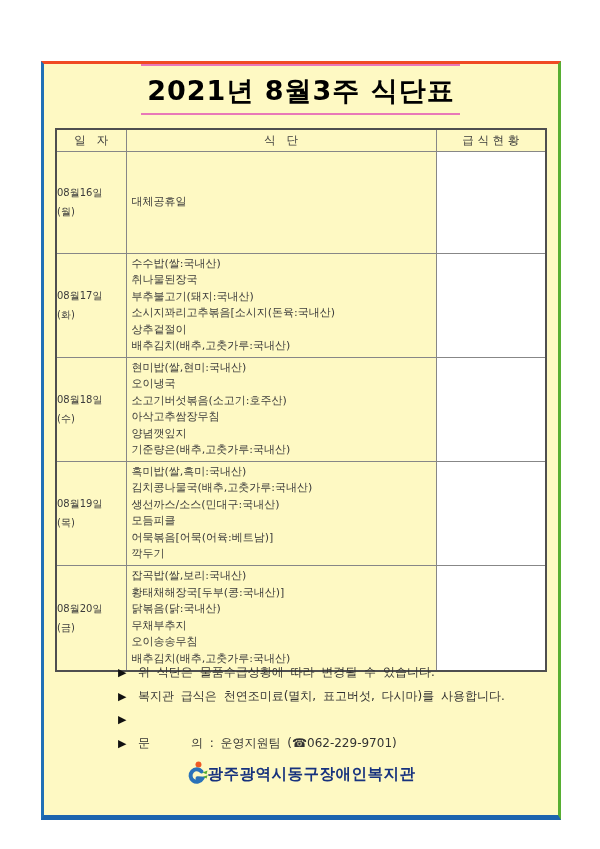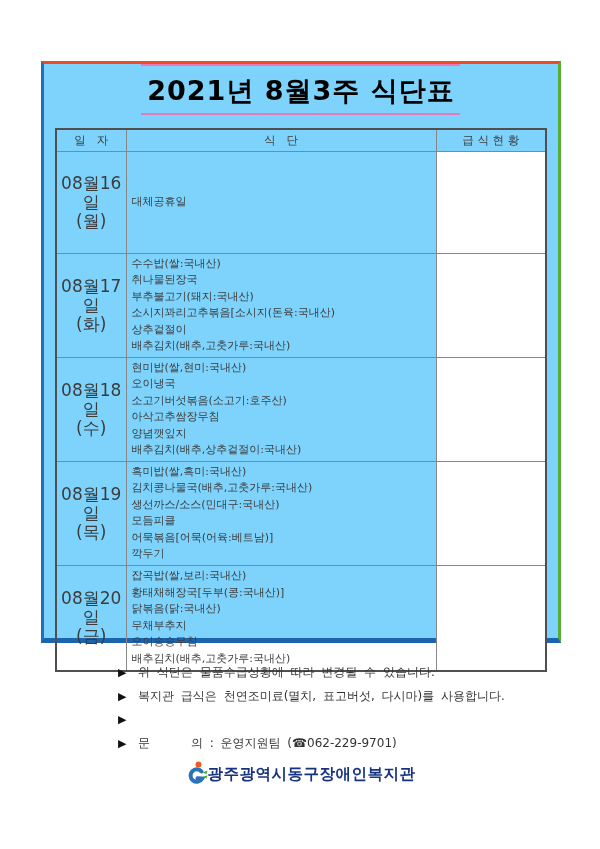--- a/index.html
+++ b/index.html
@@ -10,26 +10,26 @@
   }
   .page {
     position:relative;
     width:600px; height:849px;
     background:#ffffff;
     overflow:hidden;
   }
   
   .frame {
     position:absolute; left:41px; top:61px;
-    width:520px; height:582px;
+    width:520px; height:759px;
     border-top:3px solid var(--frame_top,#f04a23);
     border-left:3px solid var(--frame_left,#2070b6);
     border-right:3px solid var(--frame_right,#57ae32);
     border-bottom:5px solid var(--frame_bottom,#1c64ae);
-    background:#7dd3fc;
+    background:#fef9c3;
     padding-left:10px;
   }
   .pink-top-accent {
     position:absolute; left:97px; top:0px;
     width:319px; height:2px;
     background:var(--accent_pink,#e878b8);
   }
   .title {
     position:absolute; left:0; right:0; top:9px;
     text-align:center;
@@ -53,22 +53,22 @@
   }
   table.menu-table th, table.menu-table td {
     border:1px solid #878787;
   }
   table.menu-table thead tr { height:22px; }
   th.head-cell {
     font-weight:normal; font-size:11.5px;
     text-align:center; white-space:pre;
   }
   td.date-cell {
-    text-align:center; vertical-align:middle;
-    font-size:17px; line-height:19px;
+    text-align:left; vertical-align:middle;
+    font-size:10px; line-height:19px;
     white-space:pre-line;
   }
   td.menu-cell {
     vertical-align:middle;
     padding:2px 4px 2px 5px;
     line-height:16.5px;
     white-space:pre-line;
   }
   td.status-cell { background:#ffffff; }
   
@@ -146,21 +146,21 @@
 배추김치(배추,고춧가루:국내산)</td>
           <td class="status-cell"></td>
         </tr>
         <tr style="height:102px">
           <td class="date-cell"><span>08월18일</span><br><span>(수)</span></td>
           <td class="menu-cell">현미밥(쌀,현미:국내산)
 오이냉국
 소고기버섯볶음(소고기:호주산)
 아삭고추쌈장무침
 양념깻잎지
-배추김치(배추,상추겉절이:국내산)</td>
+기준량은(배추,고춧가루:국내산)</td>
           <td class="status-cell"></td>
         </tr>
         <tr style="height:102px">
           <td class="date-cell"><span>08월19일</span><br><span>(목)</span></td>
           <td class="menu-cell">흑미밥(쌀,흑미:국내산)
 김치콩나물국(배추,고춧가루:국내산)
 생선까스/소스(민대구:국내산)
 모듬피클
 어묵볶음[어묵(어육:베트남)]
 깍두기</td>

